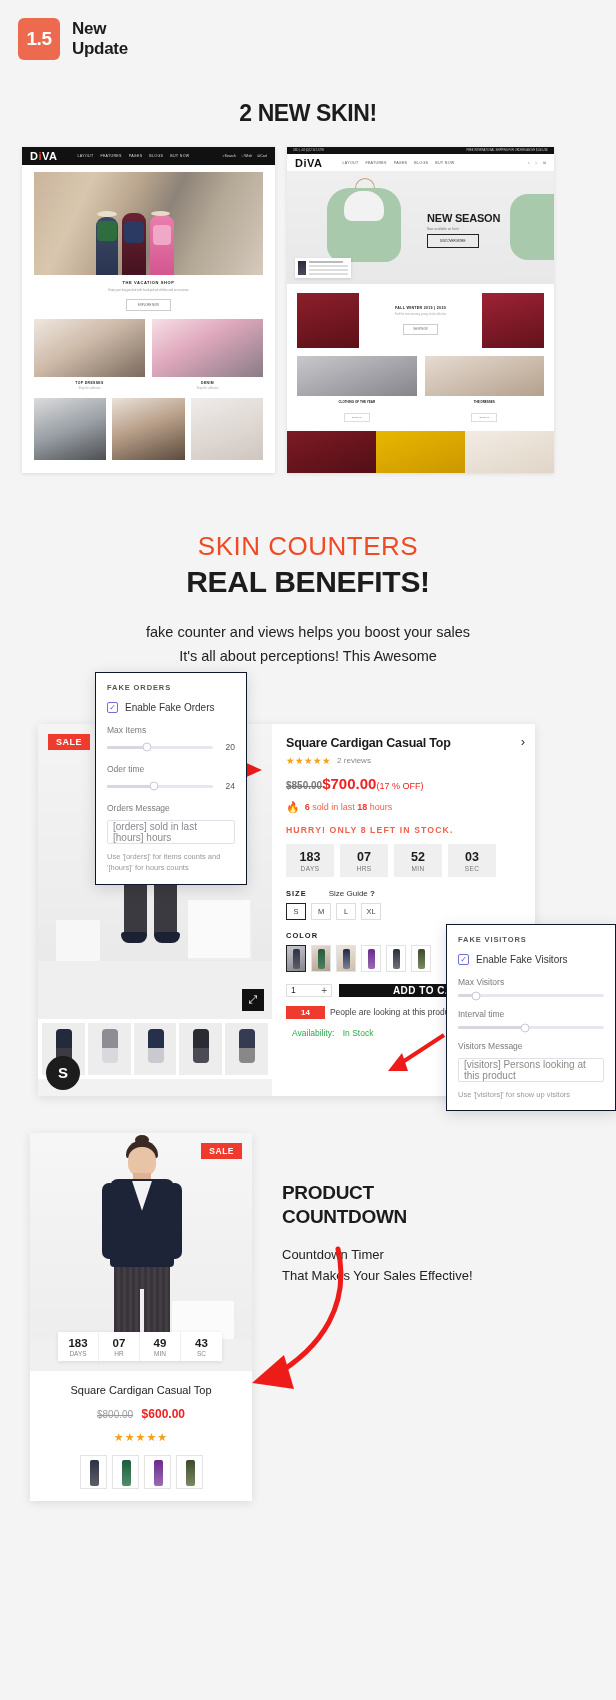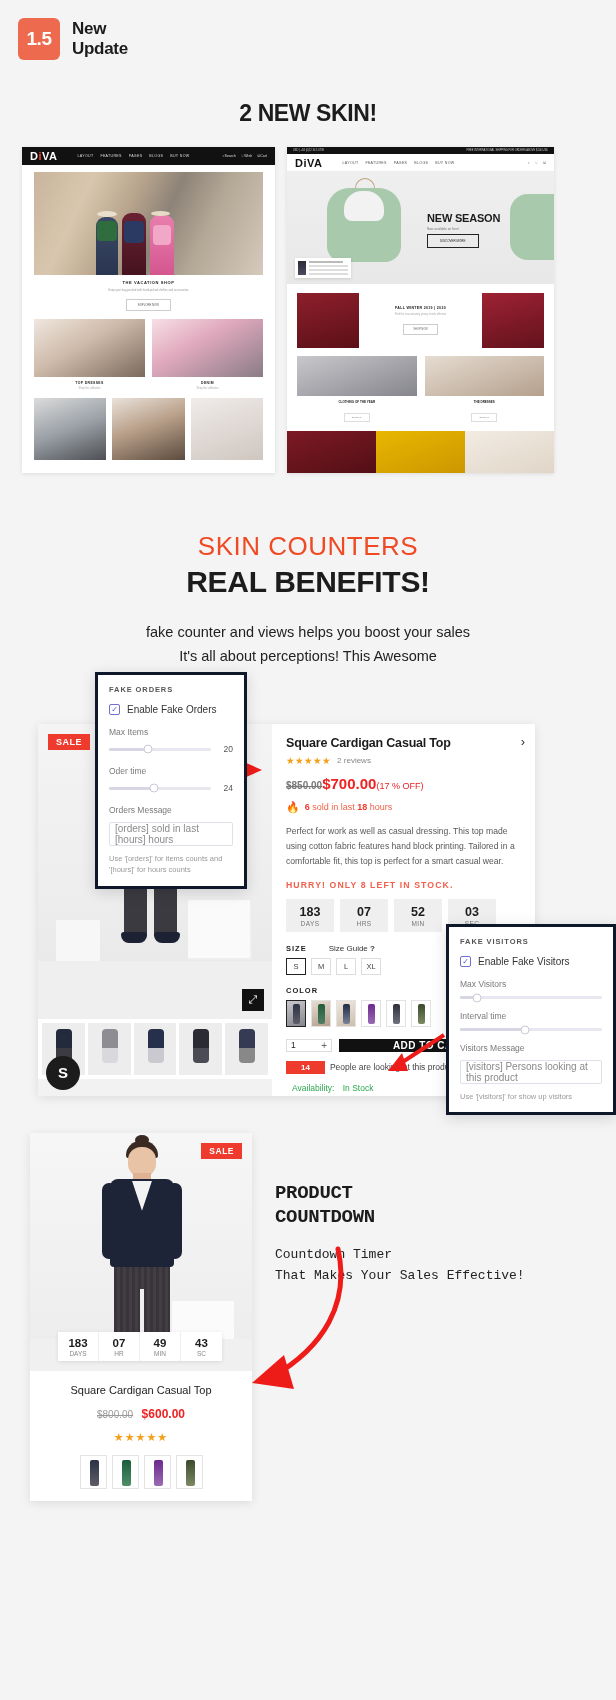--- a/index.html
+++ b/index.html
@@ -240,21 +240,21 @@
     display:flex;align-items:center;justify-content:center; letter-spacing:.5px; }
   .look-row { display:flex; align-items:center; gap:5px; margin-top:9px; }
   .look-n { background:#ef3b2d; color:#fff; font-size:8px; font-weight:700; padding:2px 15px; }
   .look-t { font-size:8.5px; color:#444; }
   .avail { margin-top:9px; font-size:8.5px; font-weight:700; }
   .avail span { color:#2fa84f; font-weight:400; margin-left:6px; }
 
   
   .panel {
     position:absolute; background:#fff; box-shadow:0 3px 14px rgba(0,0,0,.14);
-    border:3px solid #0f172a; padding:10px 11px;
+    border:1px solid #0f172a; padding:10px 11px;
   }
   .panel-title { font-size:7.5px; font-weight:600; color:#555; letter-spacing:.9px; }
   .chk-row { display:flex; align-items:center; gap:7px; margin-top:10px; }
   .chk { width:11px;height:11px;border:1px solid #6f6fd6;border-radius:2px;color:#5a5ad0;
     font-size:8px; display:flex;align-items:center;justify-content:center; }
   .chk-lb { font-size:10px; color:#333; }
   .fld-lb { font-size:8.5px; color:#7a7a7a; margin-top:12px; }
   .slider-row { display:flex; align-items:center; gap:10px; margin-top:7px; }
   .track { flex:1; height:3px; background:#e7e7ef; border-radius:2px; position:relative; }
   .track .fill { position:absolute; left:0; top:0; height:100%; background:#d7d7e4; border-radius:2px; }
@@ -308,21 +308,21 @@
   .cd-prices .n { font-size:12px; color:#ef2121; font-weight:700; margin-left:4px; }
   .cd-stars { text-align:center; color:#f3a01b; font-size:11px; margin-top:9px; letter-spacing:1px; }
   .cd-sw { display:flex; gap:5px; justify-content:center; margin-top:11px; }
   .cd-sw .s { width:27px;height:34px;border:1px solid #e3e3e3; position:relative; overflow:hidden; }
   .cd-sw .s i{position:absolute; left:9px; top:4px; width:9px;height:26px;border-radius:2px;}
   .cd-sw .s.a i{background:linear-gradient(#2c3345,#5d5d66);}
   .cd-sw .s.b i{background:linear-gradient(#1b5c3c,#4f8f69);}
   .cd-sw .s.c i{background:linear-gradient(#6b2a8c,#9a6cb4);}
   .cd-sw .s.d i{background:linear-gradient(#3a4a2c,#7b8a63);}
 
-  .cd-txt { position:absolute; left:275px; top:48px; width:260px;font-family:Liberation Mono, monospace; }
+  .cd-txt { position:absolute; left:282px; top:48px; width:260px; }
   .cd-h { font-size:19px; font-weight:800; line-height:1.28; letter-spacing:-.3px; }
   .cd-p { margin-top:16px; font-size:13px; line-height:1.6; color:#222; }
 </style>
 </head>
 <body>
 
 <div class="ver-row">
   <div class="ver-badge">1.5</div>
   <div class="ver-text">
     <div>New</div>
@@ -508,21 +508,20 @@
         <span class="new">$700.00</span>
         <span class="off">(17 % OFF)</span>
       </div>
       <div class="sold-row">
         <span class="flame">🔥</span>
         <span class="sold-txt"><b>6</b>
           <span>sold in last</span>
           <b>18</b>
           <span>hours</span></span>
       </div>
-      <div class="pdesc">Perfect for work as well as casual dressing. This top made using cotton fabric features hand block printing. Tailored in a comfortable fit, this top is perfect for a smart casual wear.</div>
       <div class="hurry">HURRY! ONLY 8 LEFT IN STOCK.</div>
       <div class="cd">
         <div class="box">
           <div class="n">183</div>
           <div class="l">DAYS</div>
         </div>
         <div class="box">
           <div class="n">07</div>
           <div class="l">HRS</div>
         </div>

